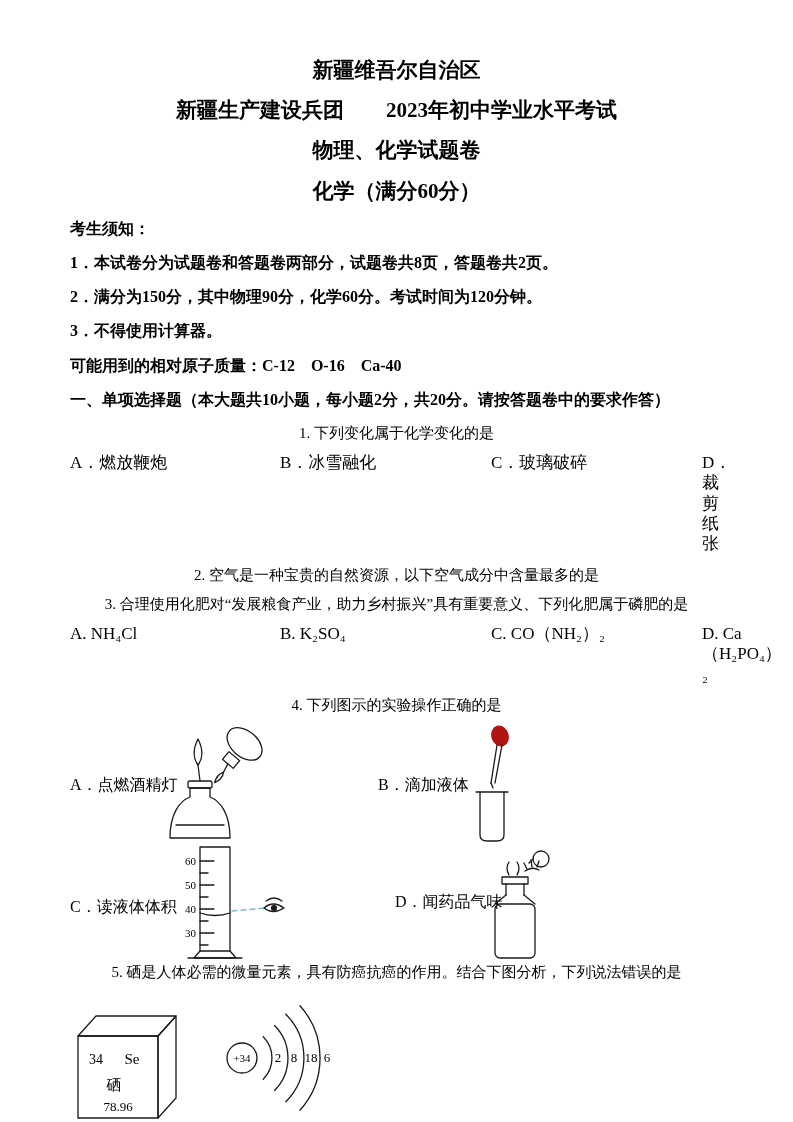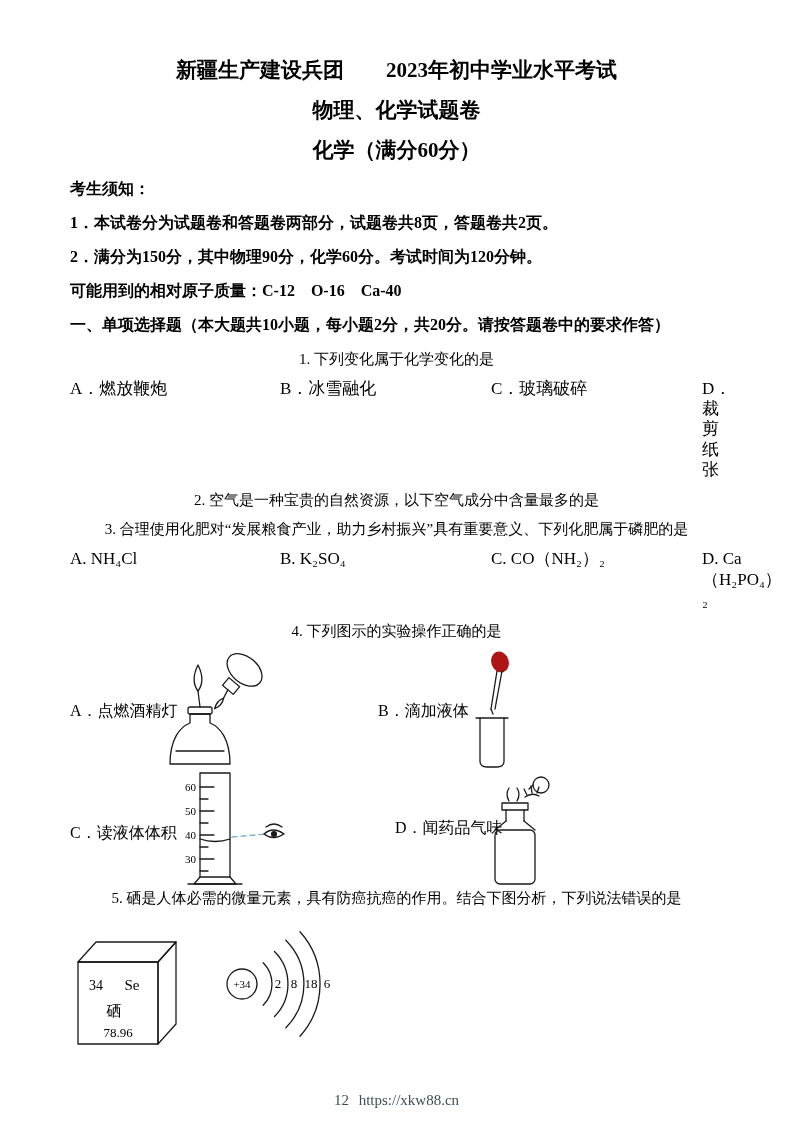--- a/index.html
+++ b/index.html
@@ -48,27 +48,29 @@
     margin-top: 34px; text-align: center;
     font-size: 15px; color: #3d4e57;
   }
   .footer span { margin: 0 3px; text-align: right; }
 </style>
 </head>
 <body>
 
 <div class="page">
 
+  <div class="t1">新疆维吾尔自治区</div>
   <div class="t1">新疆生产建设兵团　　2023年初中学业水平考试</div>
   <div class="t1">物理、化学试题卷</div>
   <div class="t1">化学（满分60分）</div>
 
   <p class="bold-line">考生须知：</p>
   <p class="bold-line">1．本试卷分为试题卷和答题卷两部分，试题卷共8页，答题卷共2页。</p>
   <p class="bold-line">2．满分为150分，其中物理90分，化学60分。考试时间为120分钟。</p>
+  <p class="bold-line">3．不得使用计算器。</p>
 
   <p class="bold-line">可能用到的相对原子质量：C-12　O-16　Ca-40</p>
   <p class="bold-line">一、单项选择题（本大题共10小题，每小题2分，共20分。请按答题卷中的要求作答）</p>
 
   <p class="stem">1. 下列变化属于化学变化的是</p>
   <div class="opts">
     <span>A．燃放鞭炮</span>
     <span>B．冰雪融化</span>
     <span>C．玻璃破碎</span>
     <span>D．裁剪纸张</span>

